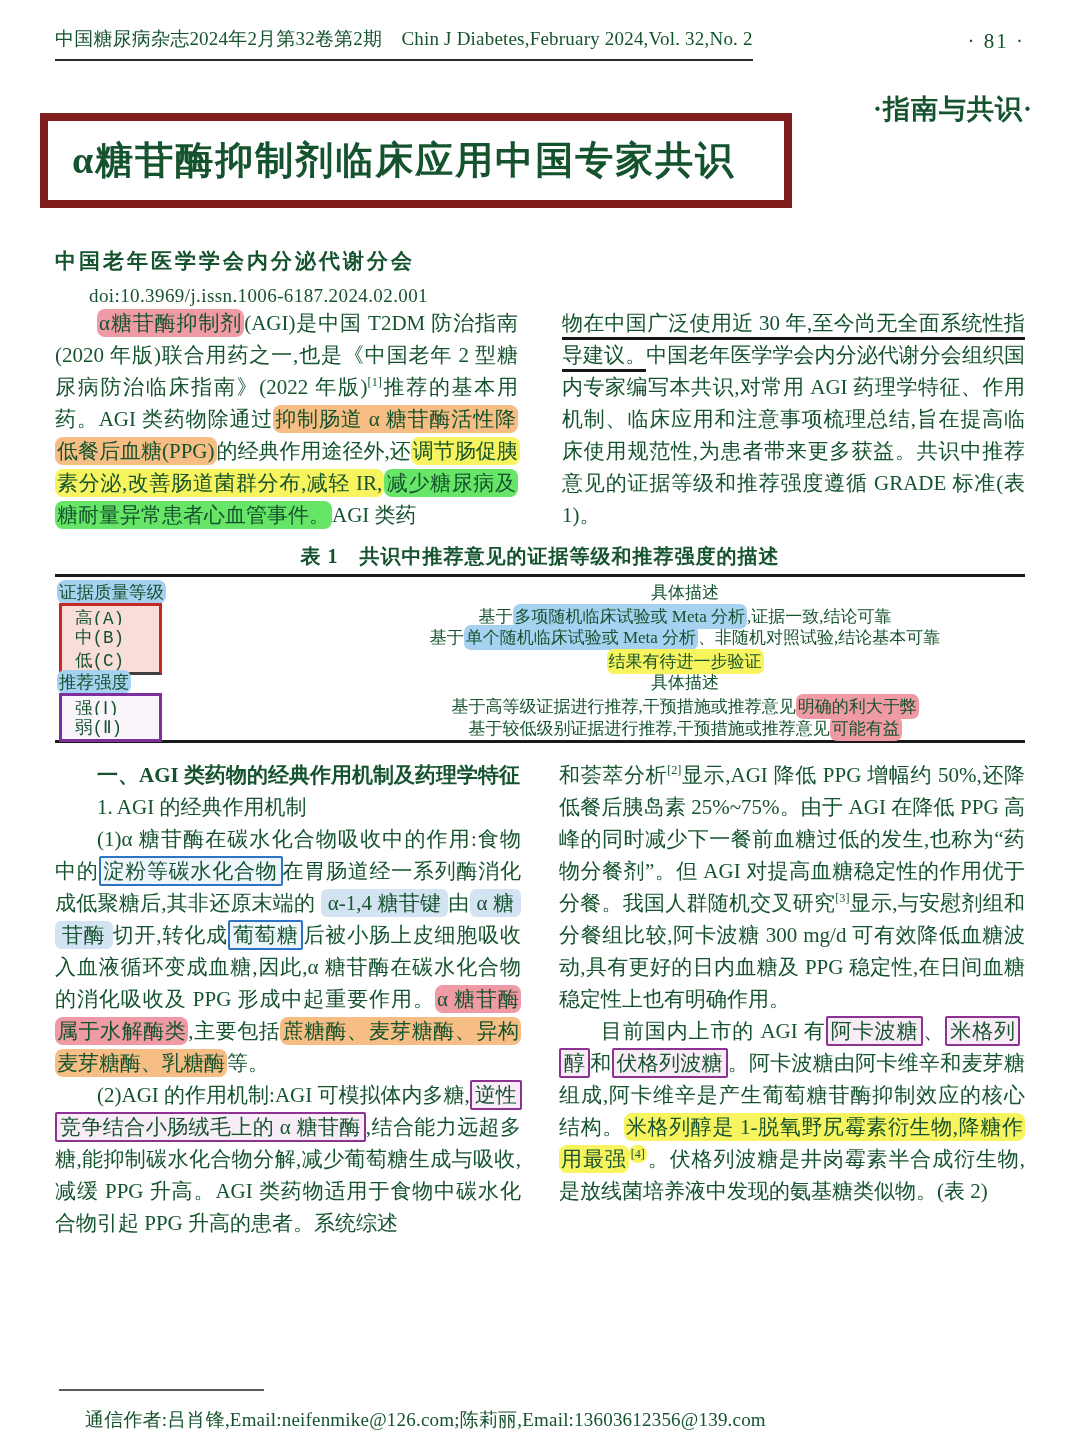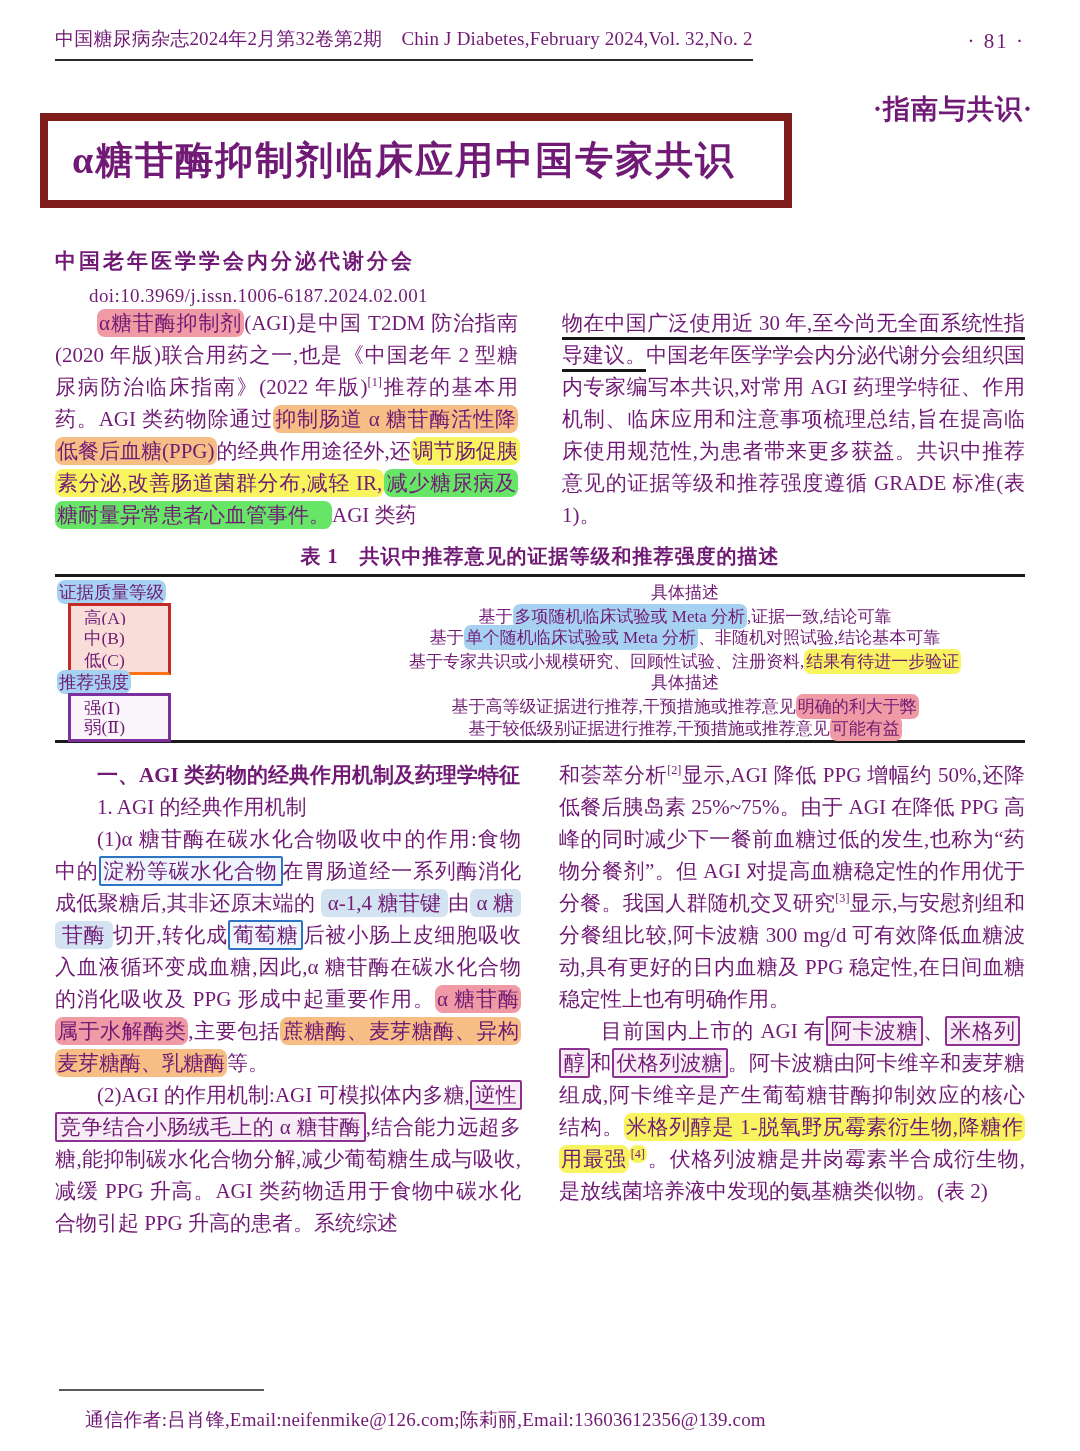--- a/index.html
+++ b/index.html
@@ -1,19 +1,19 @@
 <!DOCTYPE html>
 <html><head>
 <meta charset="utf-8">
 <style>
   html,body{margin:0;padding:0;background:#e8e8e8;}
   .page{
     width:1080px;height:1451px;position:relative;margin:0 auto;
     background:#ffffff;box-sizing:border-box;padding:26px 55px 0 55px;
-    font-family:"Liberation Serif","DejaVu Serif",serif;color:#701a75;
+    font-family:"Liberation Serif","DejaVu Serif",serif;color:#14532d;
     overflow:hidden;
   }
   
   .hdr{display:flex;justify-content:space-between;align-items:flex-end;}
   .hdr-left{font-size:19px;border-bottom:2px solid #2a2a2a;padding-bottom:7px;letter-spacing:0.2px;}
   .hdr-right{font-size:21px;padding-bottom:7px;letter-spacing:2px;}
   
   .title-area{position:relative;height:150px;margin-top:16px;}
   .section-label{position:absolute;right:-8px;top:14px;font-size:27px;font-weight:700;letter-spacing:1px;}
   .title-box{
@@ -44,24 +44,24 @@
   .mk-sup{vertical-align:super;font-size:0.58em;line-height:0;}
   
   .table1{margin-top:12px;}
   .t1-caption{text-align:center;font-weight:700;font-size:20px;margin-bottom:4px;letter-spacing:1px;}
   .t1-body{border-top:3px solid #1a1a1a;border-bottom:3px solid #1a1a1a;padding:3px 0 2px 0;}
   .t1-row{display:grid;grid-template-columns:175px 1fr;height:22.5px;}
   .t1-label{display:flex;align-items:center;font-size:17.5px;}
   .t1-label .hlwrap{margin-left:2px;}
   .t1-desc{display:flex;align-items:center;justify-content:center;font-size:17px;padding-left:115px;white-space:nowrap;}
   .t1-desc .mk-pink,.t1-desc .mk-yellow,.t1-desc .mk-blue{padding:1px 2px;border-radius:7px;}
-  .cellbox{height:100%;display:flex;align-items:flex-end;width:103px;margin-left:13px;padding-left:13px;box-sizing:border-box;}
+  .cellbox{height:100%;display:flex;align-items:flex-start;width:103px;margin-left:4px;padding-left:13px;box-sizing:border-box;font-family:Liberation Mono, monospace;}
   .rb{border-left:3px solid #c42a23;border-right:3px solid #c42a23;background:#f9ddd8;}
   .rb.top{border-top:3px solid #c42a23;}
-  .rb.bot{border-bottom:3px solid #f97316;}
+  .rb.bot{border-bottom:3px solid #404040;}
   .pb{border-left:3px solid #7e2f9e;border-right:3px solid #7e2f9e;background:#faf4fb;}
   .pb.top{border-top:3px solid #7e2f9e;}
   .pb.bot{border-bottom:3px solid #7e2f9e;}
   
   .footnote{position:absolute;left:55px;right:55px;bottom:18px;}
   .fn-rule{width:205px;border-top:2px solid #5a5a5a;margin:0 0 16px 4px;}
   .fn-text{margin-left:30px;font-size:19px;letter-spacing:0.2px;}
 </style>
 </head>
 <body>
@@ -127,21 +127,20 @@
             <span>、非随机对照试验,结论基本可靠</span>
           </div>
       </div>
       <div class="t1-row">
         <div class="t1-label">
             <div class="cellbox rb bot">
               <span>低(C)</span>
             </div>
           </div>
         <div class="t1-desc">
-            <span>基于专家共识或小规模研究、回顾性试验、注册资料,</span>
             <span class="mk-yellow">结果有待进一步验证</span>
           </div>
       </div>
       <div class="t1-row">
         <div class="t1-label">
             <span class="hlwrap"><span class="mk-blue">推荐强度</span></span>
           </div>
         <div class="t1-desc">
             <span>具体描述</span>
           </div>

